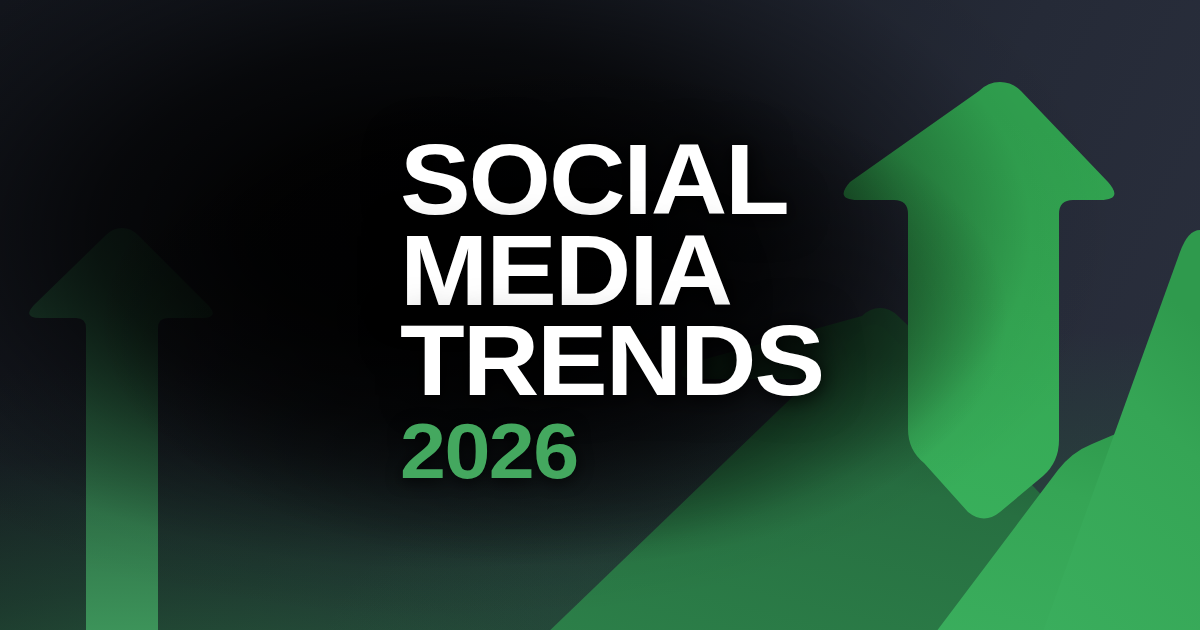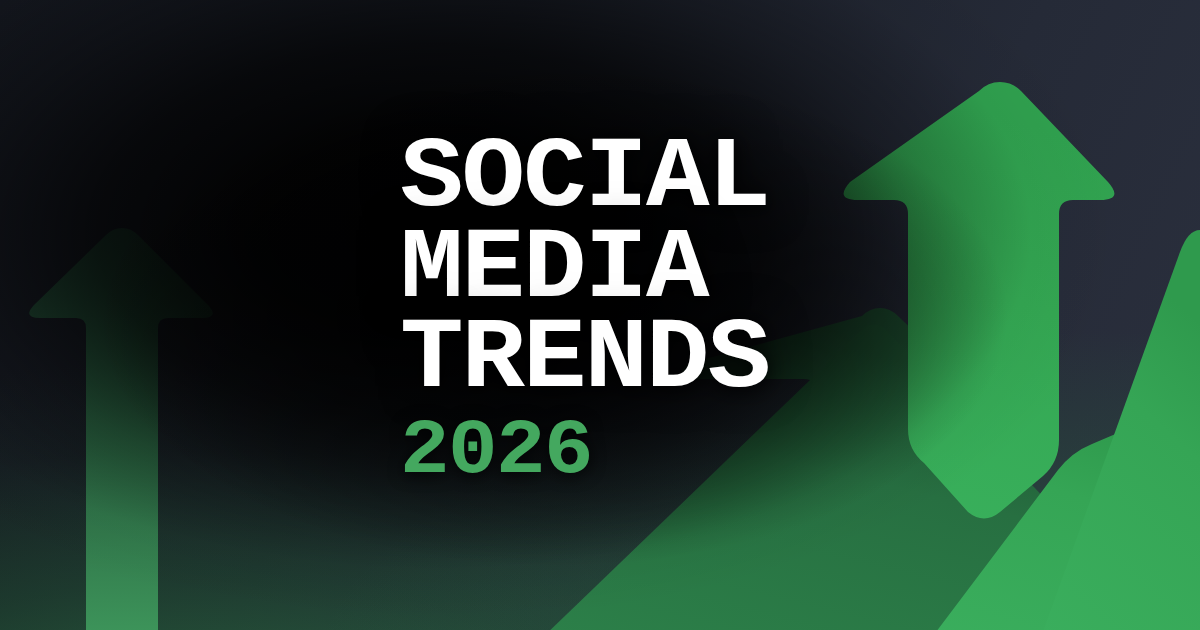--- a/index.html
+++ b/index.html
@@ -2,21 +2,21 @@
 <html><head>
 <meta charset="utf-8">
 <style>
   * { margin:0; padding:0; box-sizing:border-box; }
   html,body { background:#0c0e13; }
 
   .canvas {
     position:relative;
     width:1200px; height:630px;
     overflow:hidden;
-    font-family:Liberation Mono, monospace;
+    font-family:Liberation Sans, sans-serif;
     background:#7f1d1d;
   }
 
   
   .bg-base {
     position:absolute; inset:0;
     background:
       linear-gradient(115deg, #13161d 0%, #191d26 35%, #252a37 70%, #2b303e 100%);
   }
   

